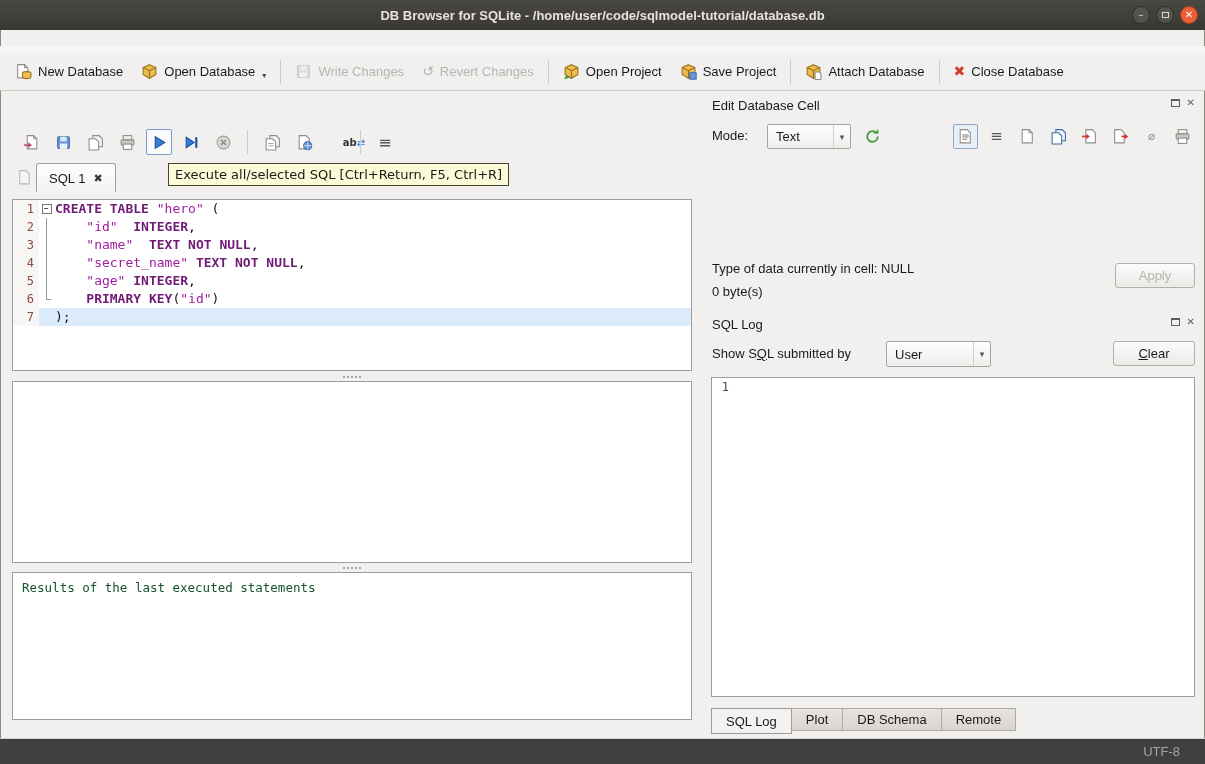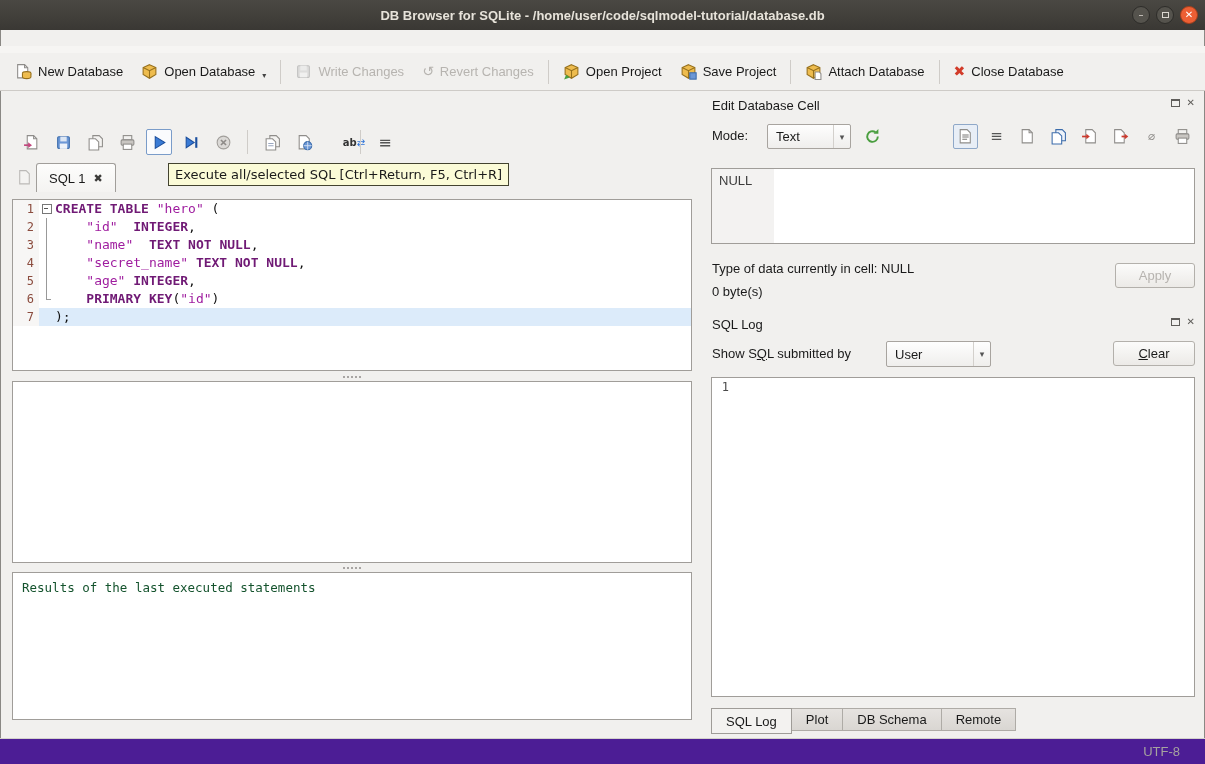--- a/index.html
+++ b/index.html
@@ -138,21 +138,21 @@
   .log-box { position:absolute; left:8px; top:286px; width:484px; height:320px; background:#fff; border:1px solid #a09d99; }
   .log-gutter { position:absolute; left:0; top:2px; width:22px; text-align:right; padding-right:5px;
     font-family:"DejaVu Sans Mono",monospace; font-size:12px; color:#4a4a4a; }
 
   .dock-tabs { position:absolute; left:8px; top:617px; height:26px; display:flex; align-items:flex-start; }
   .dtab { padding:0 14px; height:23px; line-height:22px; background:linear-gradient(#e6e3e0,#d9d6d2);
     border:1px solid #aeaba6; margin-right:-1px; }
   .dtab.active { height:26px; line-height:25px; background:#f3f2f0; border-color:#9f9c98; position:relative; z-index:2; }
 
   
-  .statusbar { position:absolute; left:0; top:738px; width:1205px; height:26px; background:#4c1d95;
+  .statusbar { position:absolute; left:0; top:738px; width:1205px; height:26px; background:#404040;
     border-top:1px solid #d4d1cd; display:flex; align-items:center; }
   .encoding { position:absolute; right:25px; color:#a6a39f; }
 </style>
 </head>
 <body>
 
 <div class="window">
 
   <div class="titlebar">
     <div class="title">DB Browser for SQLite - /home/user/code/sqlmodel-tutorial/database.db</div>
@@ -462,24 +462,20 @@
         <div class="cbtn">
           <svg class="ic" viewBox="0 0 16 16">
             <rect x="4" y="1.5" width="8" height="4" fill="#f2f1ef" stroke="#8f8d8a"></rect>
             <rect x="2" y="5.5" width="12" height="5" rx="1" fill="#c9c6c2" stroke="#8f8d8a"></rect>
             <rect x="4" y="9.5" width="8" height="5" fill="#fff" stroke="#8f8d8a"></rect>
           </svg>
         </div>
       </div>
     </div>
 
-    <div class="cell-editor">
-      <div class="cell-strip"></div>
-      <div class="cell-value">NULL</div>
-    </div>
 
     <div class="type-line">Type of data currently in cell: NULL</div>
     <button class="qbtn apply-btn disabled">Apply</button>
     <div class="size-line">0 byte(s)</div>
 
     <div class="dock-header" style="top:224px;">
       <span class="dock-title">SQL Log</span>
       <span class="dock-btns">
         <span>
             <span class="floatbox"></span>

